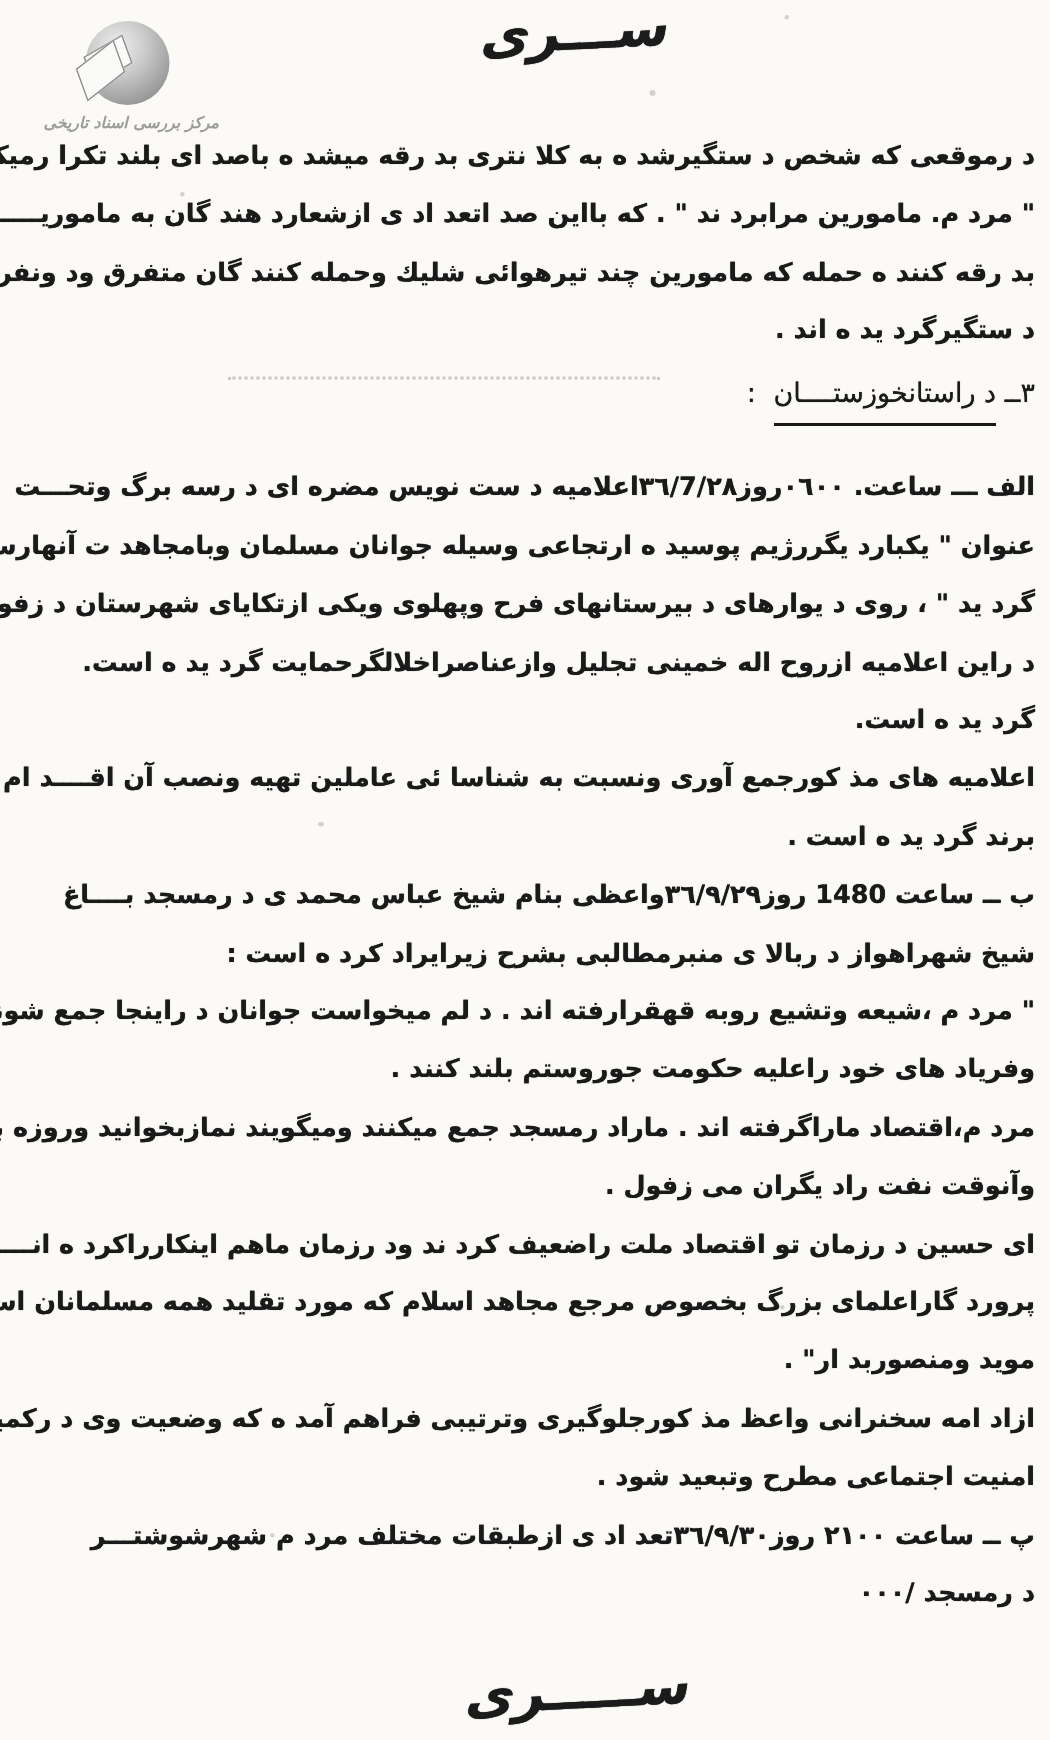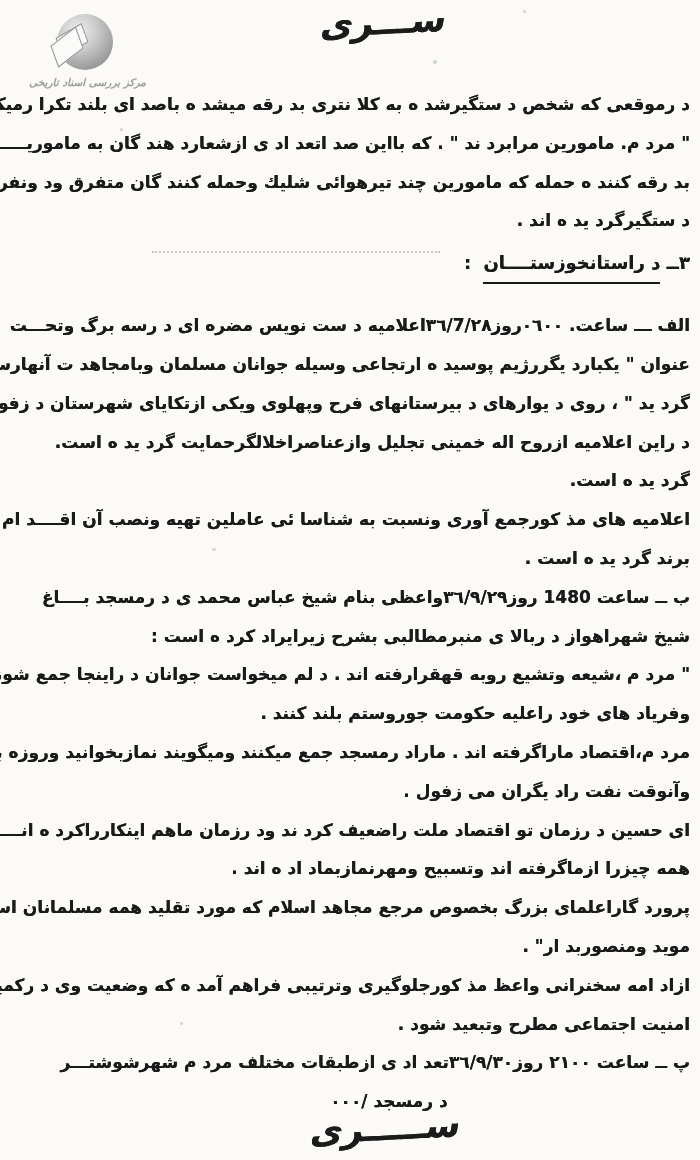--- a/index.html
+++ b/index.html
@@ -58,26 +58,26 @@
     direction: rtl;
     text-align: right;
   }
   .line {
     height: 38.8px;
     font-size: 17px;
     font-weight: bold;
     white-space: nowrap;
     text-shadow: 0 0 0.5px #222;
   }
-  .catchword { text-align: center; padding-left: 78px; }
+  .catchword { text-align: right; padding-left: 78px; }
 
   .section-heading {
     height: 63px;
     font-size: 18px;
-    font-weight: bold;
+    font-weight: normal;
     padding-top: 3px;
     white-space: nowrap;
     text-shadow: 0 0 0.5px #222;
   }
   .section-title-underline {
     display: inline-block;
     border-bottom: 2.5px solid #181818;
     padding-bottom: 9px;
   }
   .section-colon { padding-right: 6px; }
@@ -139,21 +139,20 @@
     <div class="line">گرد ید ه است.</div>
     <div class="line">اعلامیه های مذ کورجمع آوری ونسبت به شناسا ئی عاملین تهیه ونصب آن اقــــد ام لا زم</div>
     <div class="line">برند گرد ید ه است .</div>
     <div class="line">ب ــ ساعت 1480 روز٣٦/٩/٢٩واعظی بنام شیخ عباس محمد ی د رمسجد بــــاغ</div>
     <div class="line">شیخ شهراهواز د ربالا ی منبرمطالبی بشرح زیرایراد کرد ه است :</div>
     <div class="line">" مرد م ،شیعه وتشیع روبه قهقرارفته اند . د لم میخواست جوانان د راینجا جمع شونــد</div>
     <div class="line">وفریاد های خود راعلیه حکومت جوروستم بلند کنند .</div>
     <div class="line">مرد م،اقتصاد ماراگرفته اند . ماراد رمسجد جمع میکنند ومیگویند نمازبخوانید وروزه بگیرید</div>
     <div class="line">وآنوقت نفت راد یگران می زفول .</div>
     <div class="line">ای حسین د رزمان تو اقتصاد ملت راضعیف کرد ند ود رزمان ماهم اینکارراکرد ه انــــــد .</div>
-    <div class="line">همه چیزرا ازماگرفته اند وتسبیح ومهرنمازبماد اد ه اند .</div>
     <div class="line">پرورد گاراعلمای بزرگ بخصوص مرجع مجاهد اسلام که مورد تقلید همه مسلمانان اســـت</div>
     <div class="line">موید ومنصوربد ار" .</div>
     <div class="line">ازاد امه سخنرانی واعظ مذ کورجلوگیری وترتیبی فراهم آمد ه که وضعیت وی د رکمیسیــون</div>
     <div class="line">امنیت اجتماعی مطرح وتبعید شود .</div>
     <div class="line">پ ــ ساعت ٢١٠٠ روز٣٦/٩/٣٠تعد اد ی ازطبقات مختلف مرد م شهرشوشتـــر</div>
     <div class="line catchword">د رمسجد /٠٠٠</div>
   </div>
 
   <div class="stamp stamp-bottom">ســـــری</div>
 

